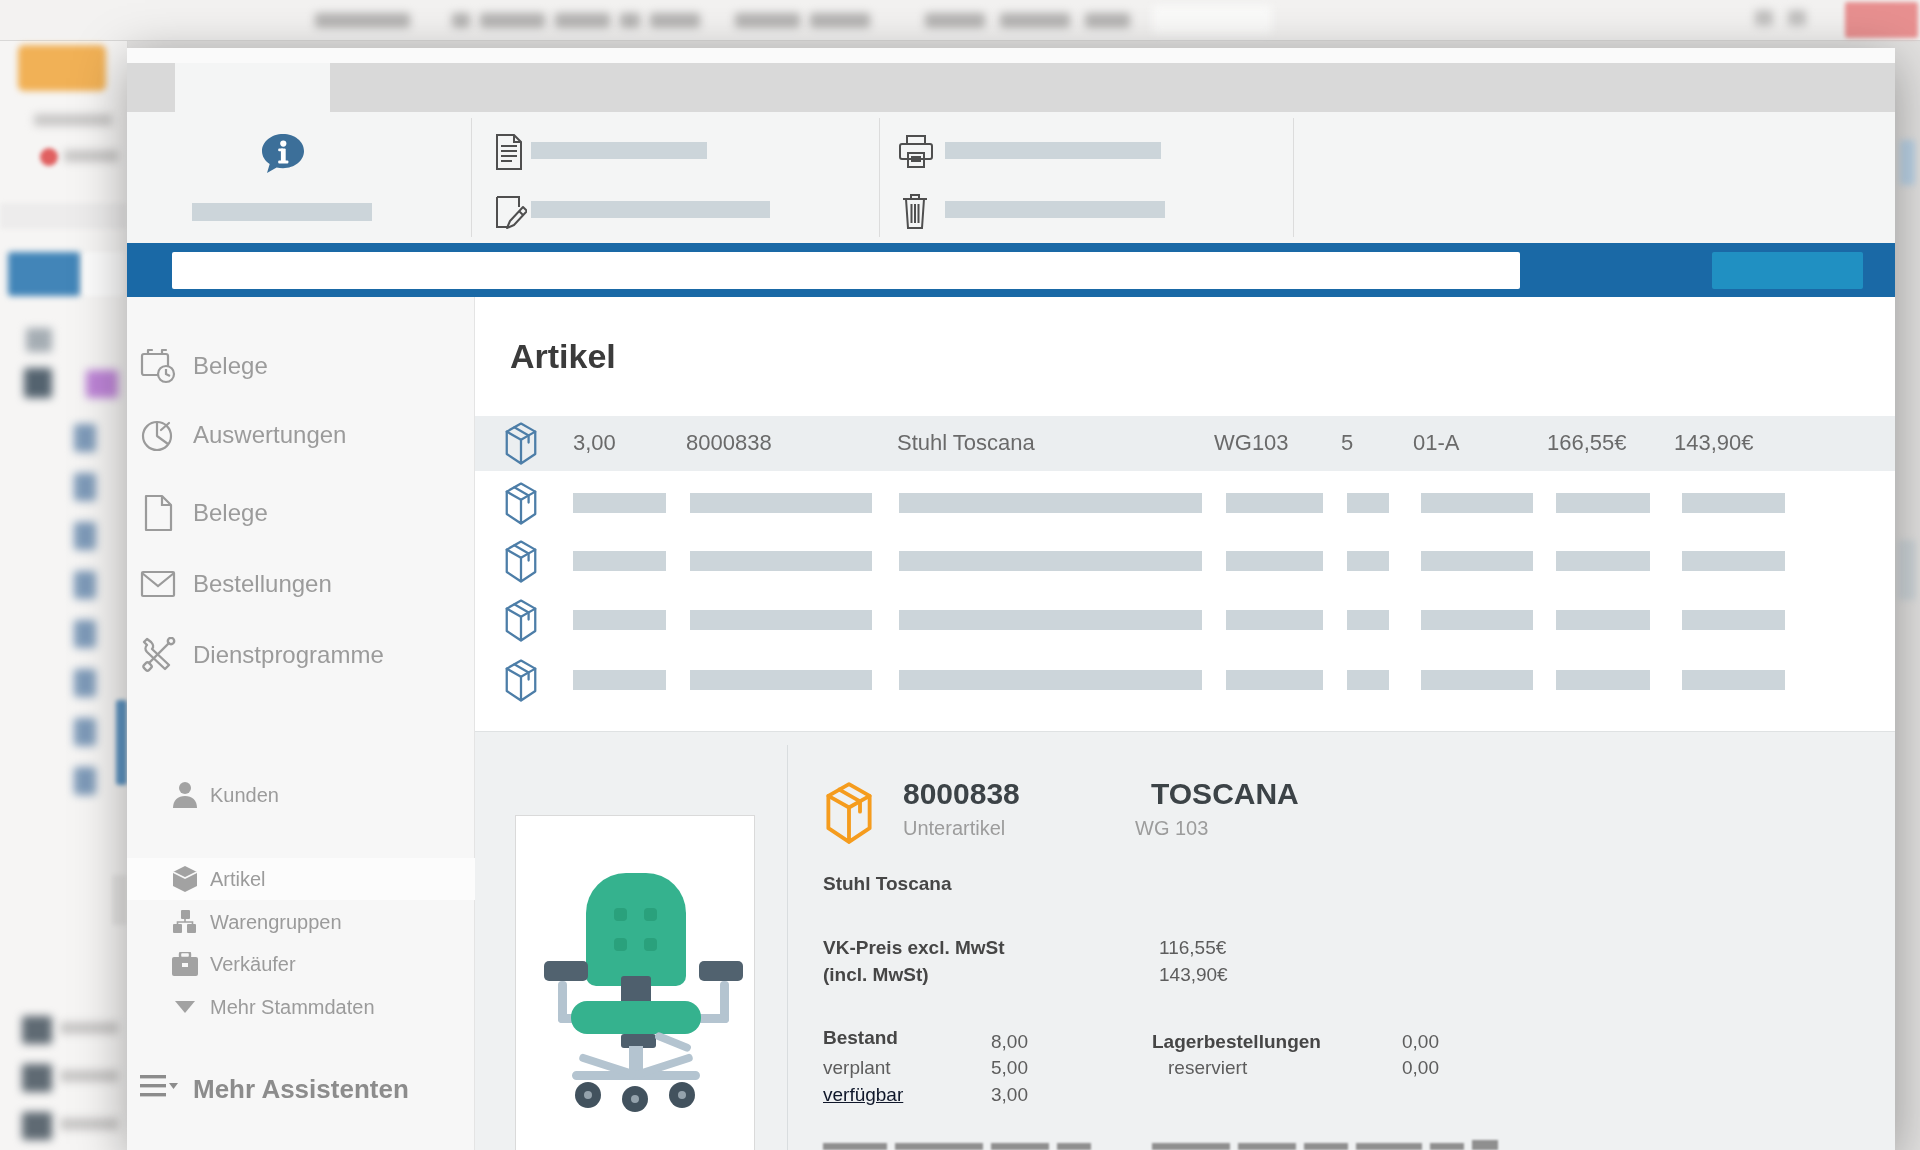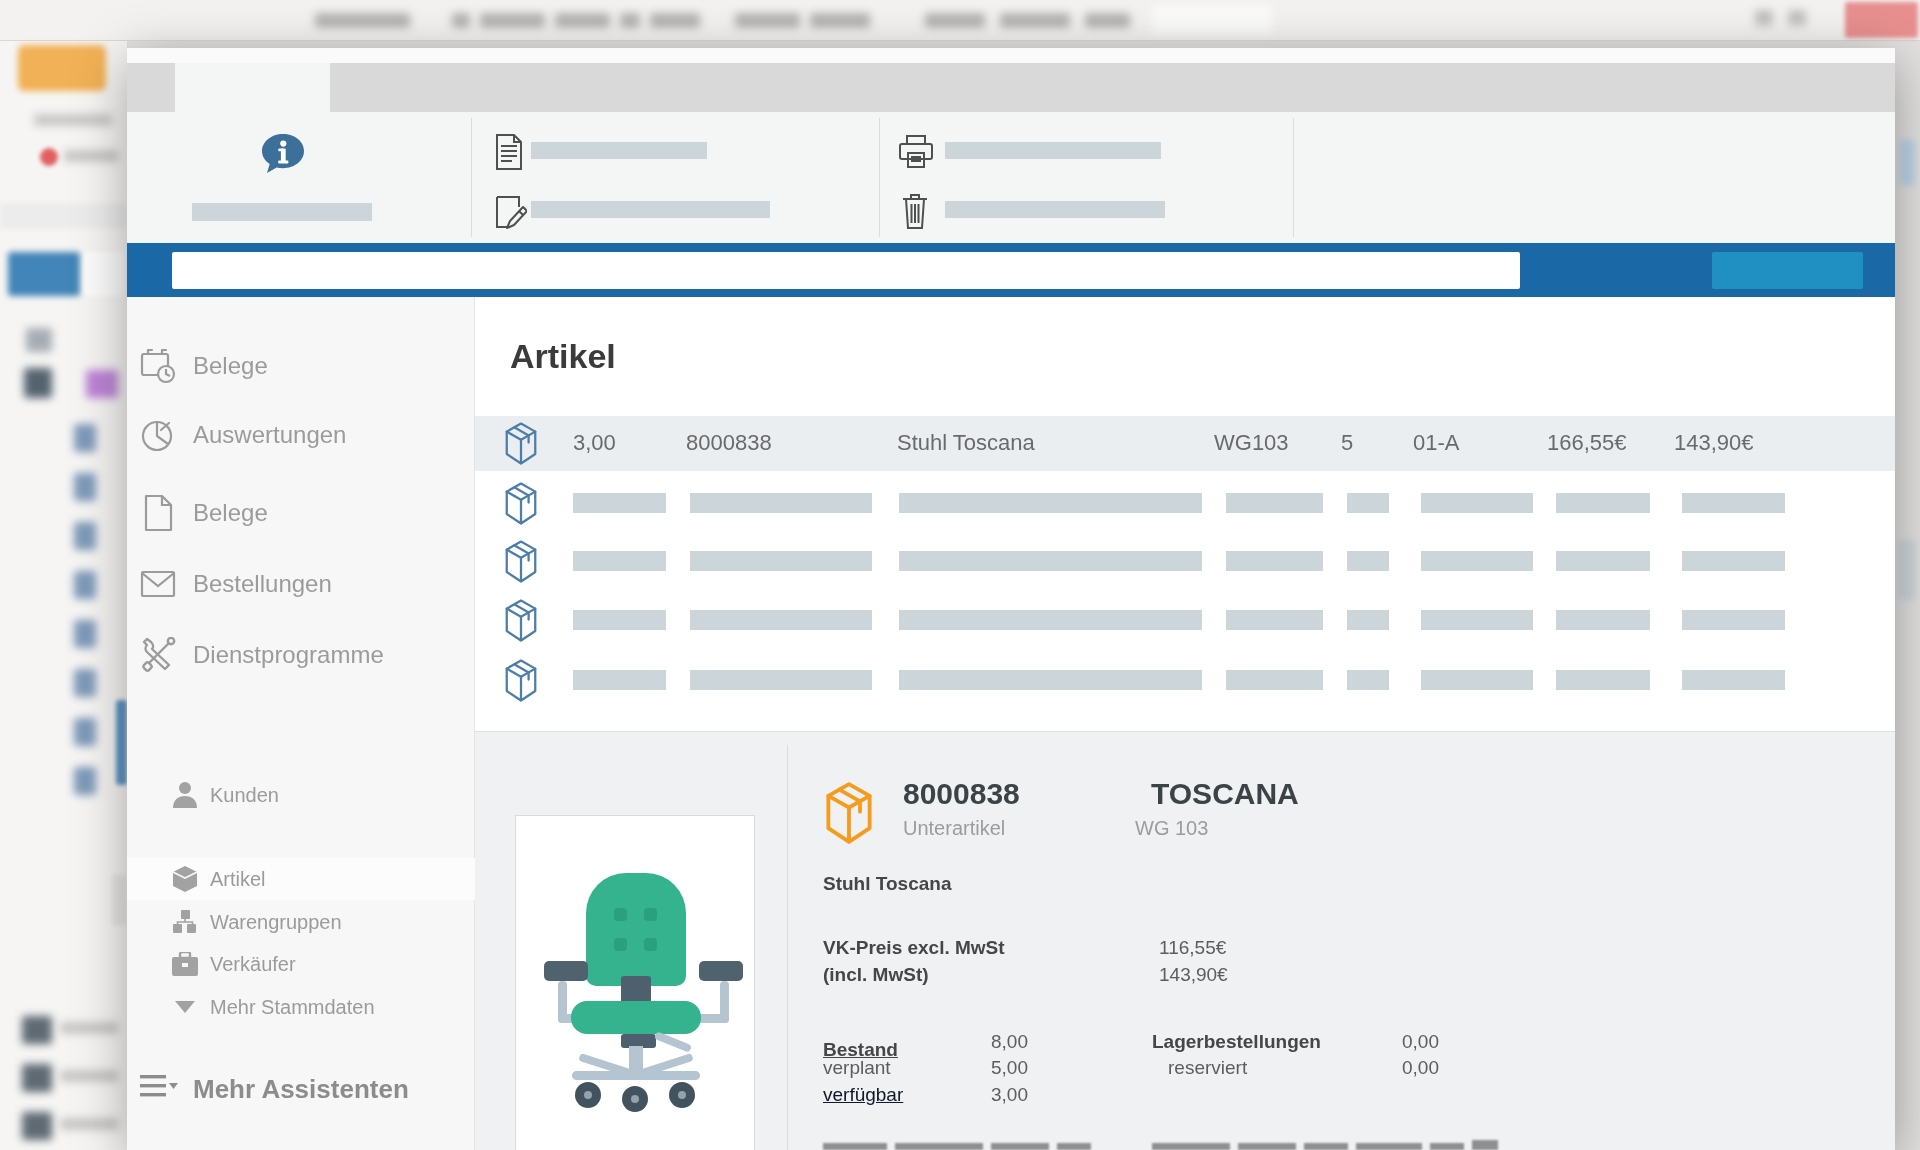--- a/index.html
+++ b/index.html
@@ -421,21 +421,21 @@
       <span class="dt sub" style="left:428px;top:85px;">Unterartikel</span>
       <span class="dt big" style="left:676px;top:45px;text-align:right;">TOSCANA</span>
       <span class="dt sub" style="left:660px;top:85px;">WG 103</span>
       <span class="dt lbl" style="left:348px;top:141px;">Stuhl Toscana</span>
 
       <span class="dt lbl" style="left:348px;top:205px;">VK-Preis excl. MwSt</span>
       <span class="dt lbl" style="left:348px;top:232px;">(incl. MwSt)</span>
       <span class="dt val" style="left:684px;top:205px;">116,55€</span>
       <span class="dt val" style="left:684px;top:232px;">143,90€</span>
 
-      <span class="dt lbl" style="left:348px;top:307px;text-decoration:underline;">Bestand</span>
+      <span class="dt lbl" style="left:348px;top:295px;">Bestand</span>
       <span class="dt val" style="left:478px;top:299px;width:75px;text-align:right;">8,00</span>
       <span class="dt lbl" style="left:348px;top:325px;font-weight:normal;color:#5d5d5d;">verplant</span>
       <span class="dt val" style="left:478px;top:325px;width:75px;text-align:right;">5,00</span>
       <span class="dt lbl" style="left:348px;top:352px;font-weight:normal;color:#0f172a;text-decoration:underline;">verfügbar</span>
       <span class="dt val" style="left:478px;top:352px;width:75px;text-align:right;">3,00</span>
 
       <span class="dt lbl" style="left:677px;top:299px;">Lagerbestellungen</span>
       <span class="dt val" style="left:889px;top:299px;width:75px;text-align:right;">0,00</span>
       <span class="dt lbl" style="left:693px;top:325px;font-weight:normal;color:#5d5d5d;">reserviert</span>
       <span class="dt val" style="left:889px;top:325px;width:75px;text-align:right;">0,00</span>

